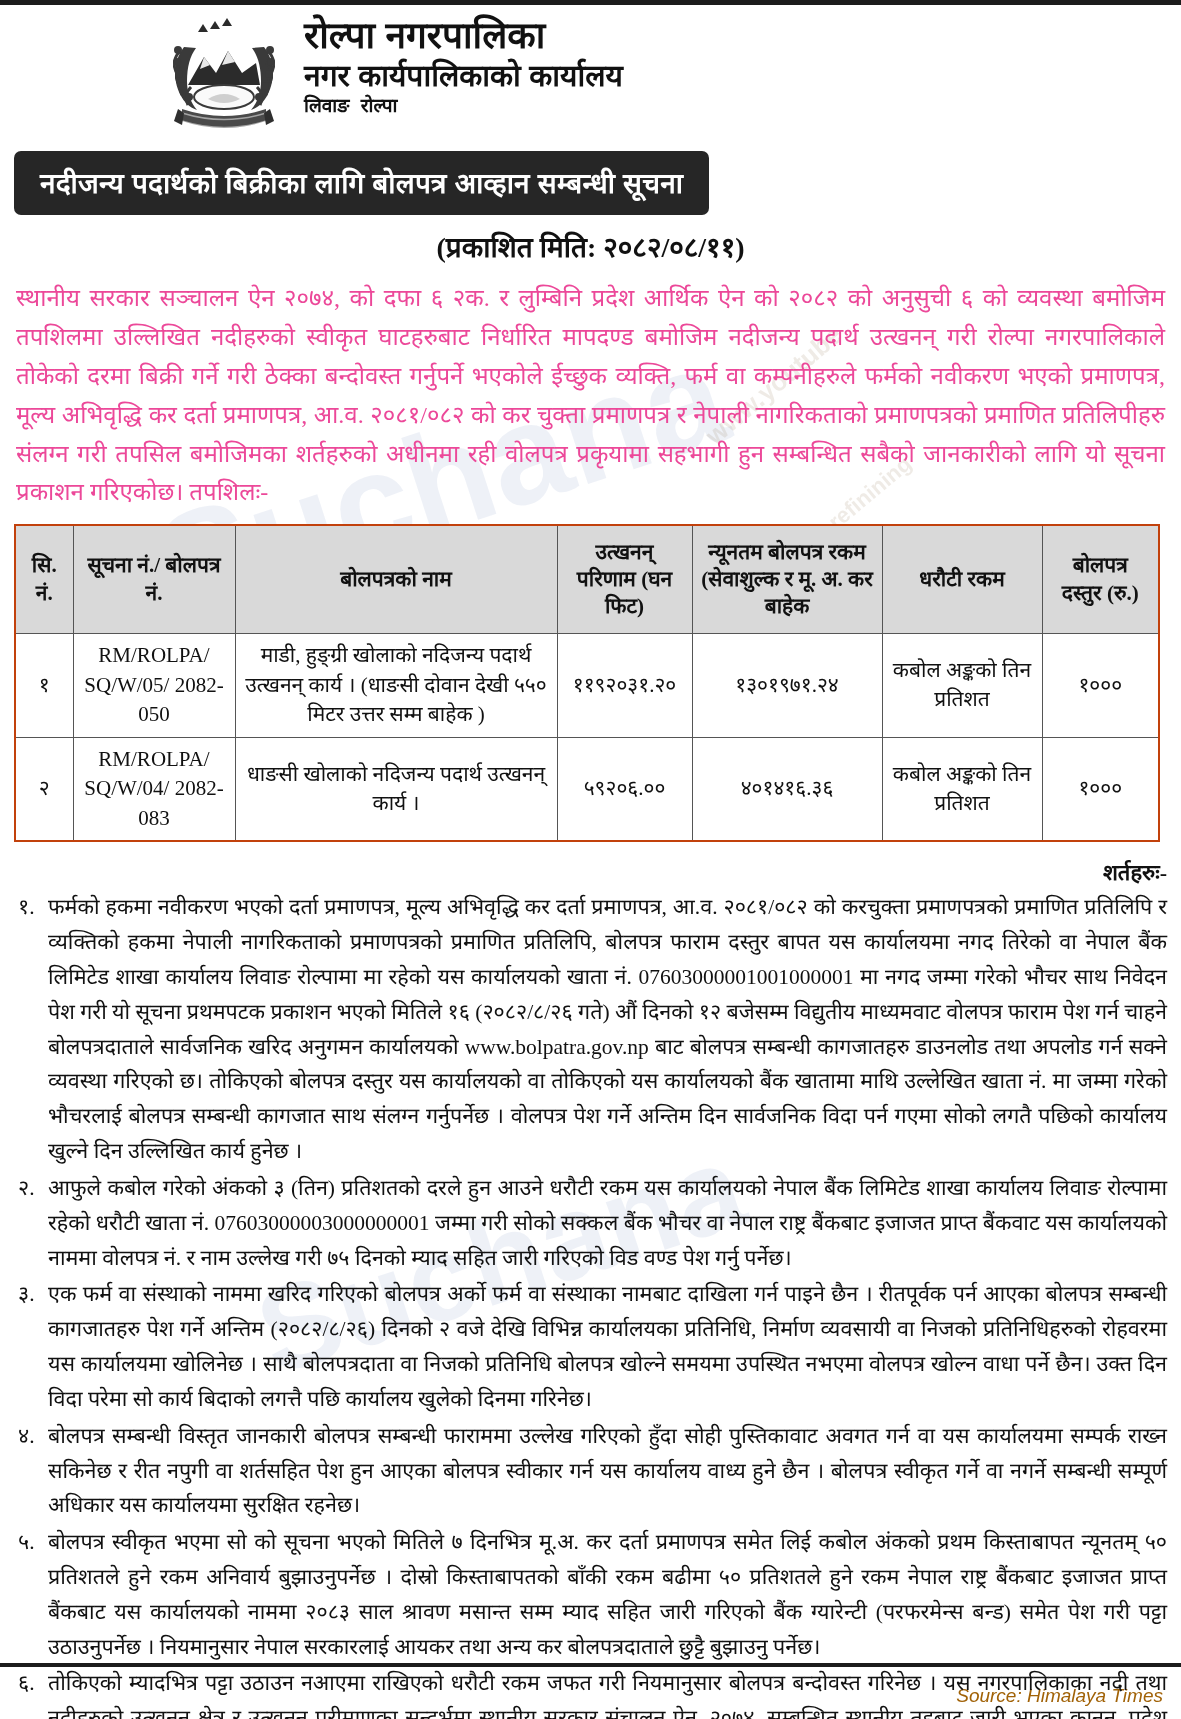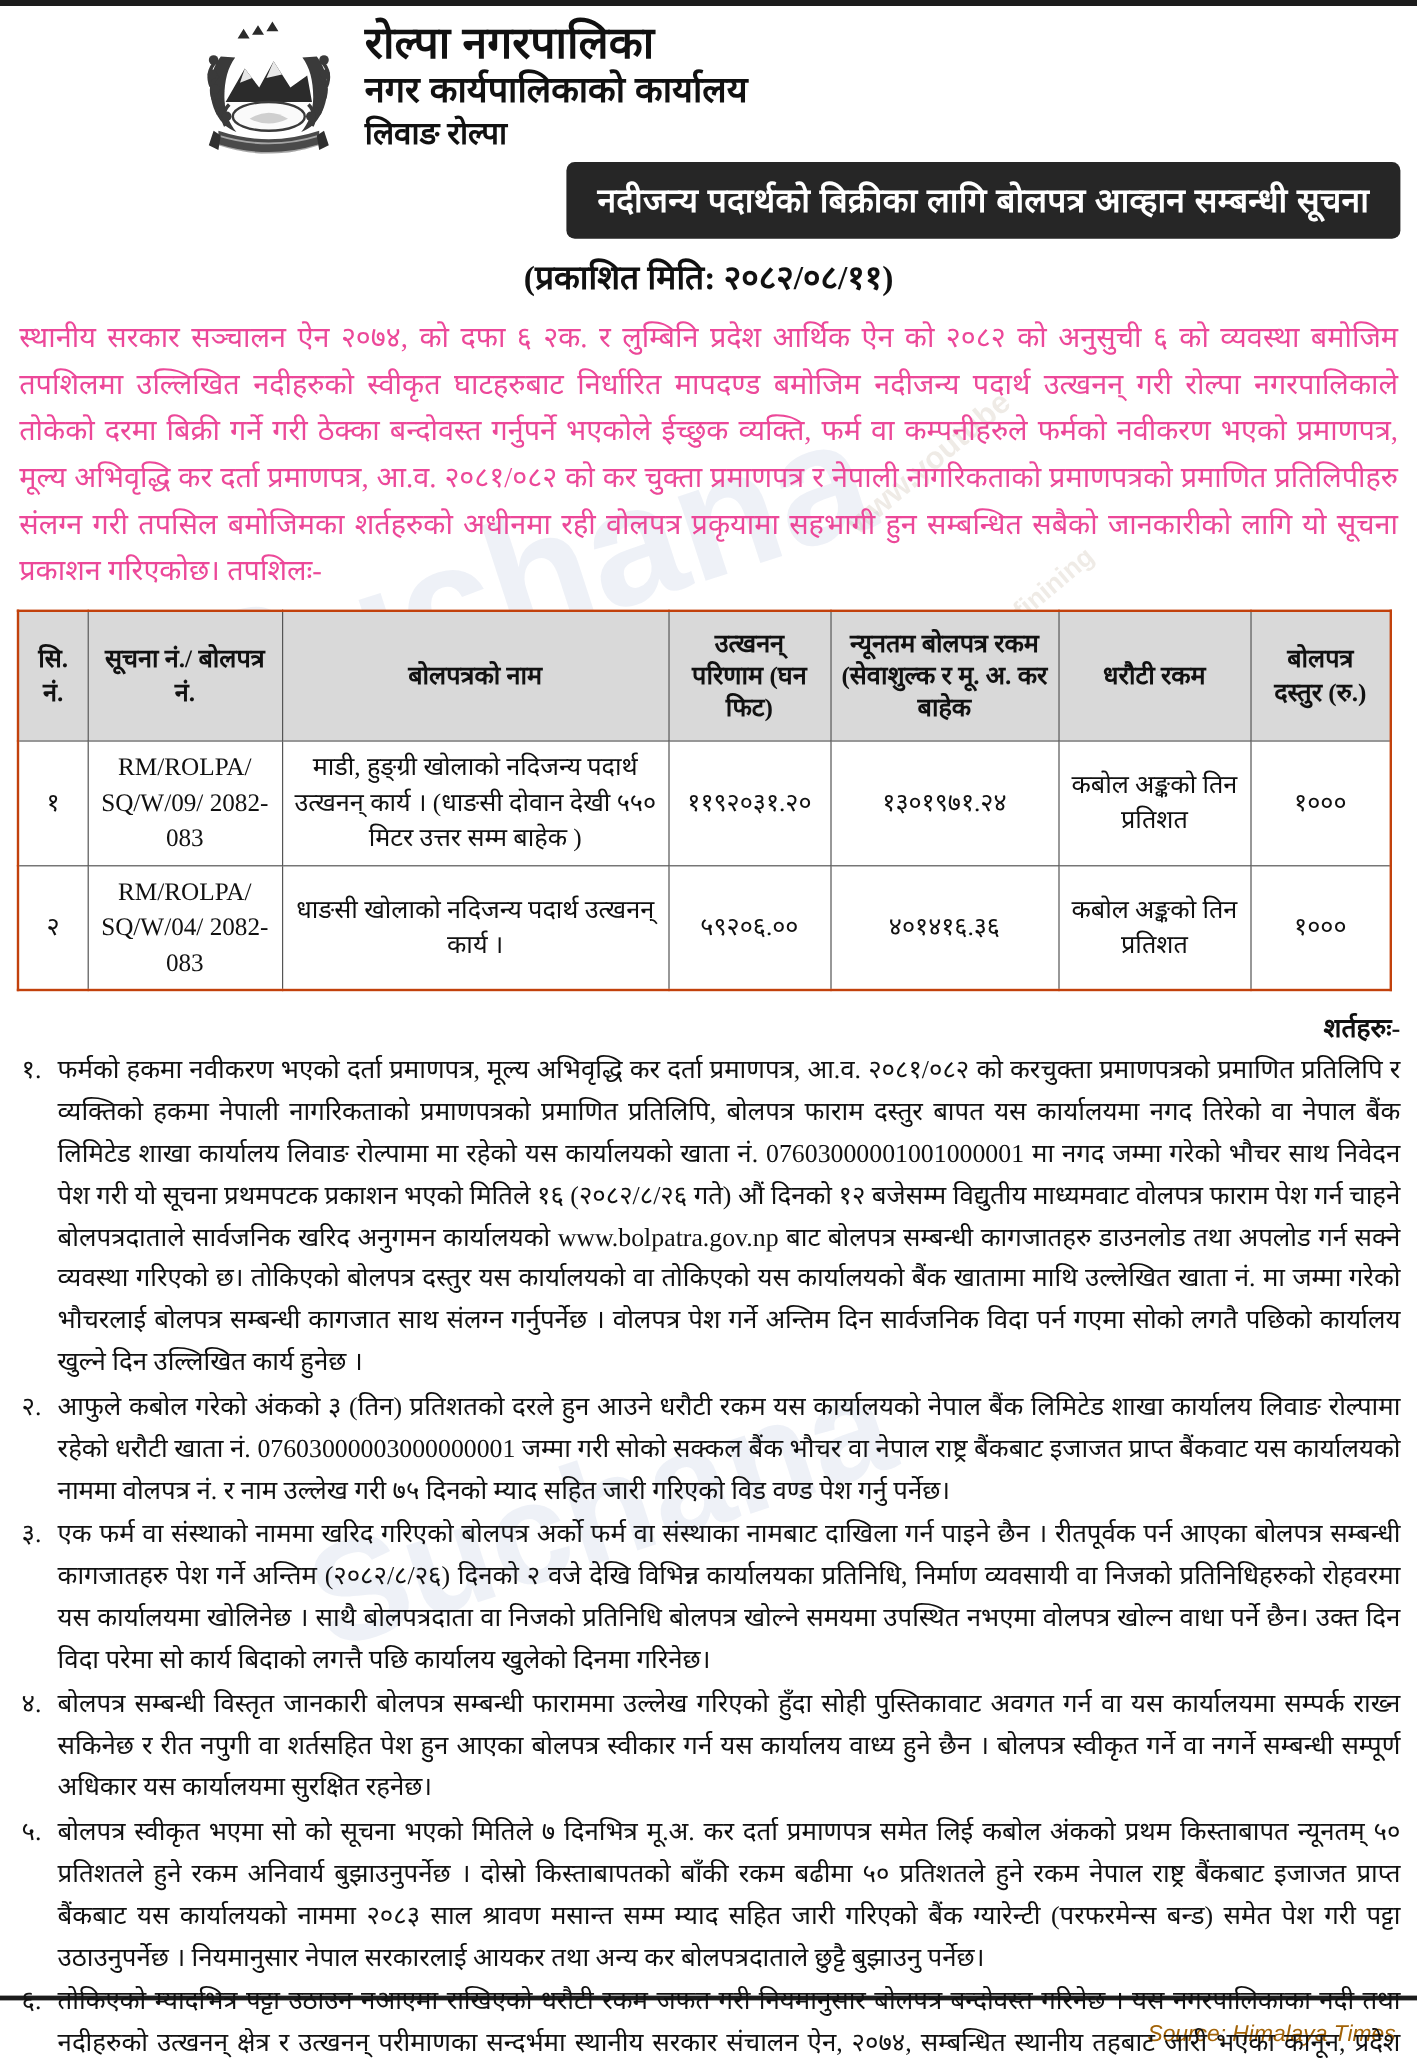--- a/index.html
+++ b/index.html
@@ -61,32 +61,32 @@
     color: #111;
   }
   .org-office {
     font-family: "Liberation Sans", "DejaVu Sans", sans-serif;
     font-weight: bold;
     font-size: 30px;
     color: #111;
     margin-top: 3px;
   }
   .org-place {
-    font-family: Liberation Serif, serif;
-    font-weight: bold;
-    font-size: 26px;
+    font-family: Liberation Mono, monospace;
+    font-weight: bold;
+    font-size: 19px;
     color: #111;
     margin-top: 4px;
   }
 
   
   .banner-wrap {
-    margin-top: 0;
+    margin-top: 16px;
     display: flex;
-    justify-content: flex-end;
+    justify-content: flex-start;
   }
   .banner {
     background: #262626;
     color: #ffffff;
     font-family: "Liberation Sans", "DejaVu Sans", sans-serif;
     font-weight: bold;
     font-size: 28px;
     padding: 12px 26px 14px 26px;
     border-radius: 7px;
     letter-spacing: 0.2px;
@@ -299,21 +299,21 @@
         <th>बोलपत्रको नाम</th>
         <th>उत्खनन् परिणाम (घन फिट)</th>
         <th>न्यूनतम बोलपत्र रकम (सेवाशुल्क र मू. अ. कर बाहेक</th>
         <th>धरौटी रकम</th>
         <th>बोलपत्र दस्तुर (रु.)</th>
       </tr>
     </thead>
     <tbody>
       <tr>
         <td>१</td>
-        <td class="c-code">RM/ROLPA/ SQ/W/09/ 2082- 083</td>
+        <td class="c-code">RM/ROLPA/ SQ/W/05/ 2082- 050</td>
         <td class="c-name">माडी, हुङ्ग्री खोलाको नदिजन्य पदार्थ उत्खनन् कार्य । (धाङसी दोवान देखी ५५० मिटर उत्तर सम्म बाहेक )</td>
         <td>११९२०३१.२०</td>
         <td>१३०१९७१.२४</td>
         <td>कबोल अङ्कको तिन प्रतिशत</td>
         <td>१०००</td>
       </tr>
       <tr>
         <td>२</td>
         <td class="c-code">RM/ROLPA/ SQ/W/04/ 2082-083</td>
         <td class="c-name">धाङसी खोलाको नदिजन्य पदार्थ उत्खनन् कार्य ।</td>

